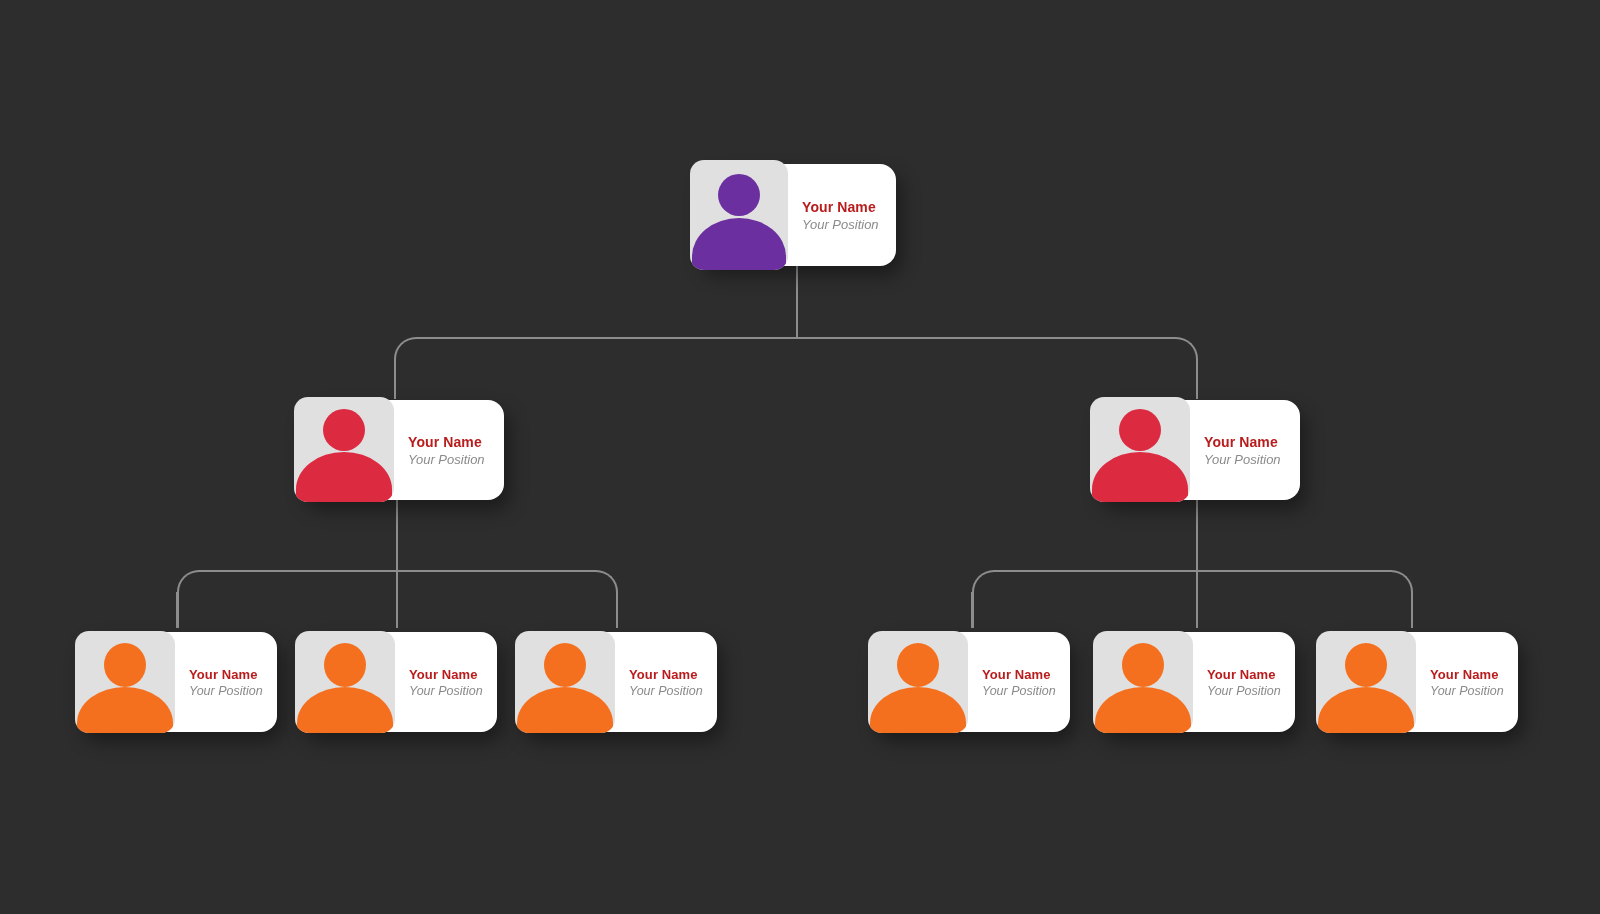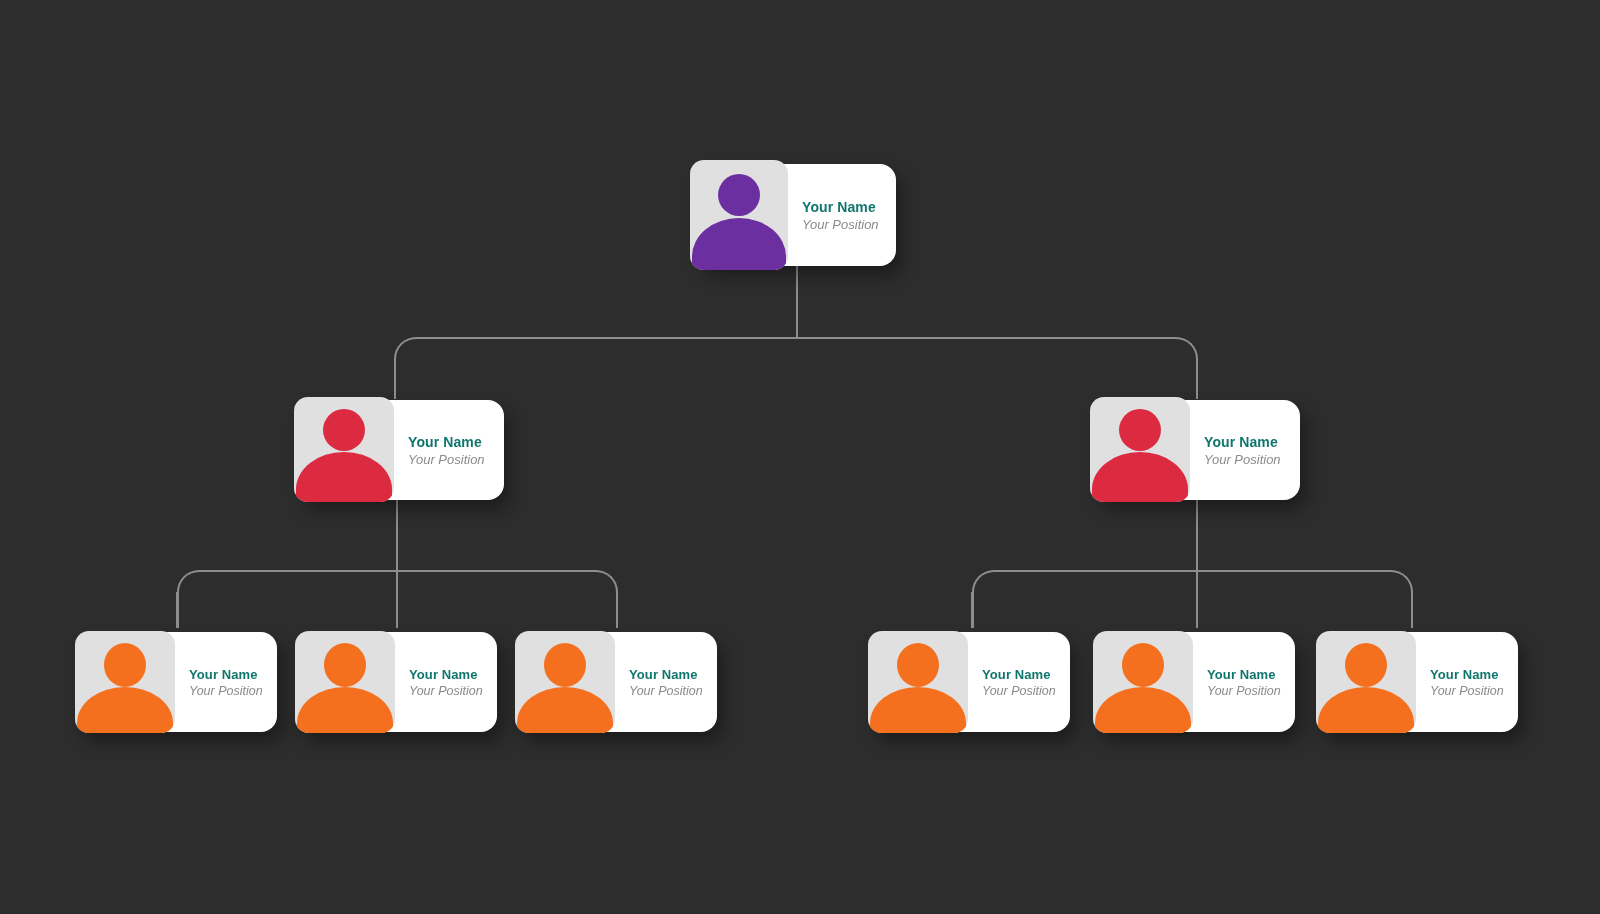--- a/index.html
+++ b/index.html
@@ -68,21 +68,21 @@
   }
   .card-text {
     flex: 1 1 auto;
     display: flex;
     flex-direction: column;
     justify-content: center;
     padding-left: 14px;
     padding-right: 10px;
   }
   .card-name {
-    color: #0f766e;
+    color: #b91c1c;
     font-weight: bold;
     letter-spacing: 0.1px;
     white-space: nowrap;
   }
   .card-position {
     color: #8a8a8a;
     font-style: italic;
     white-space: nowrap;
   }
 

